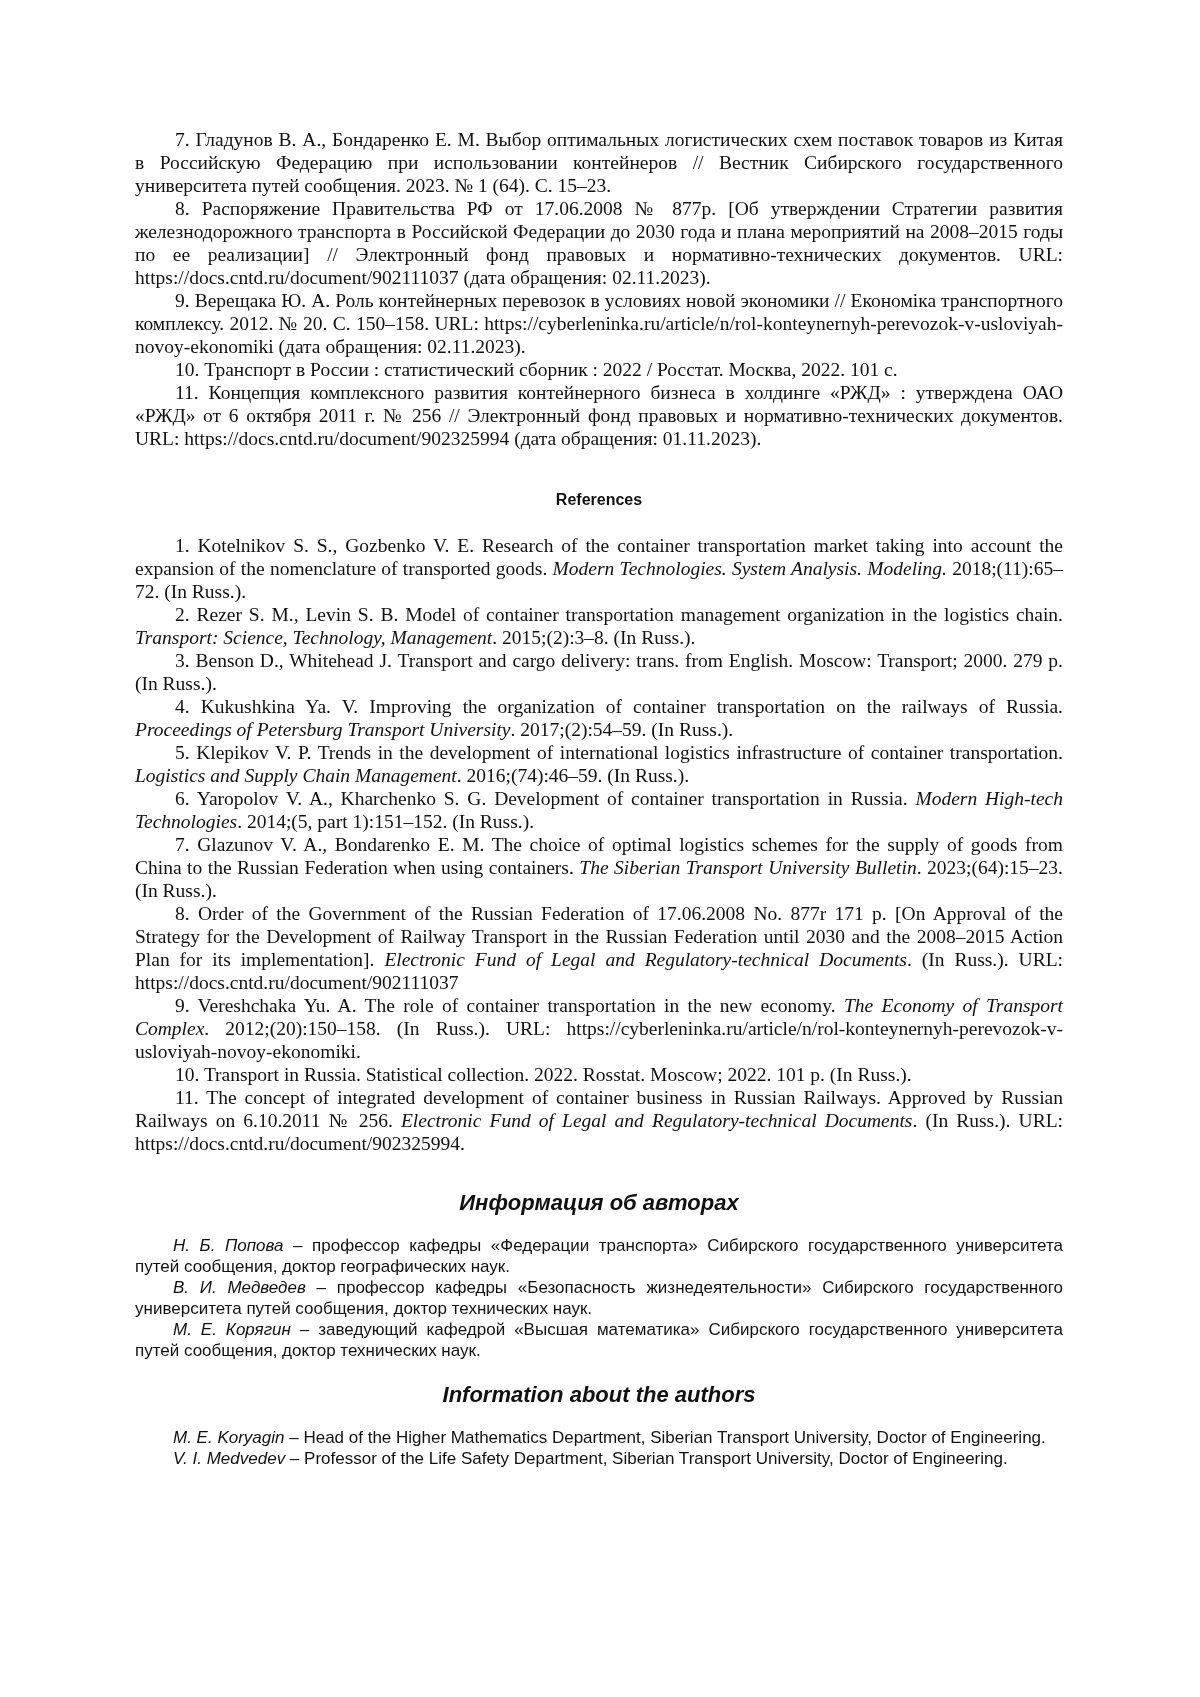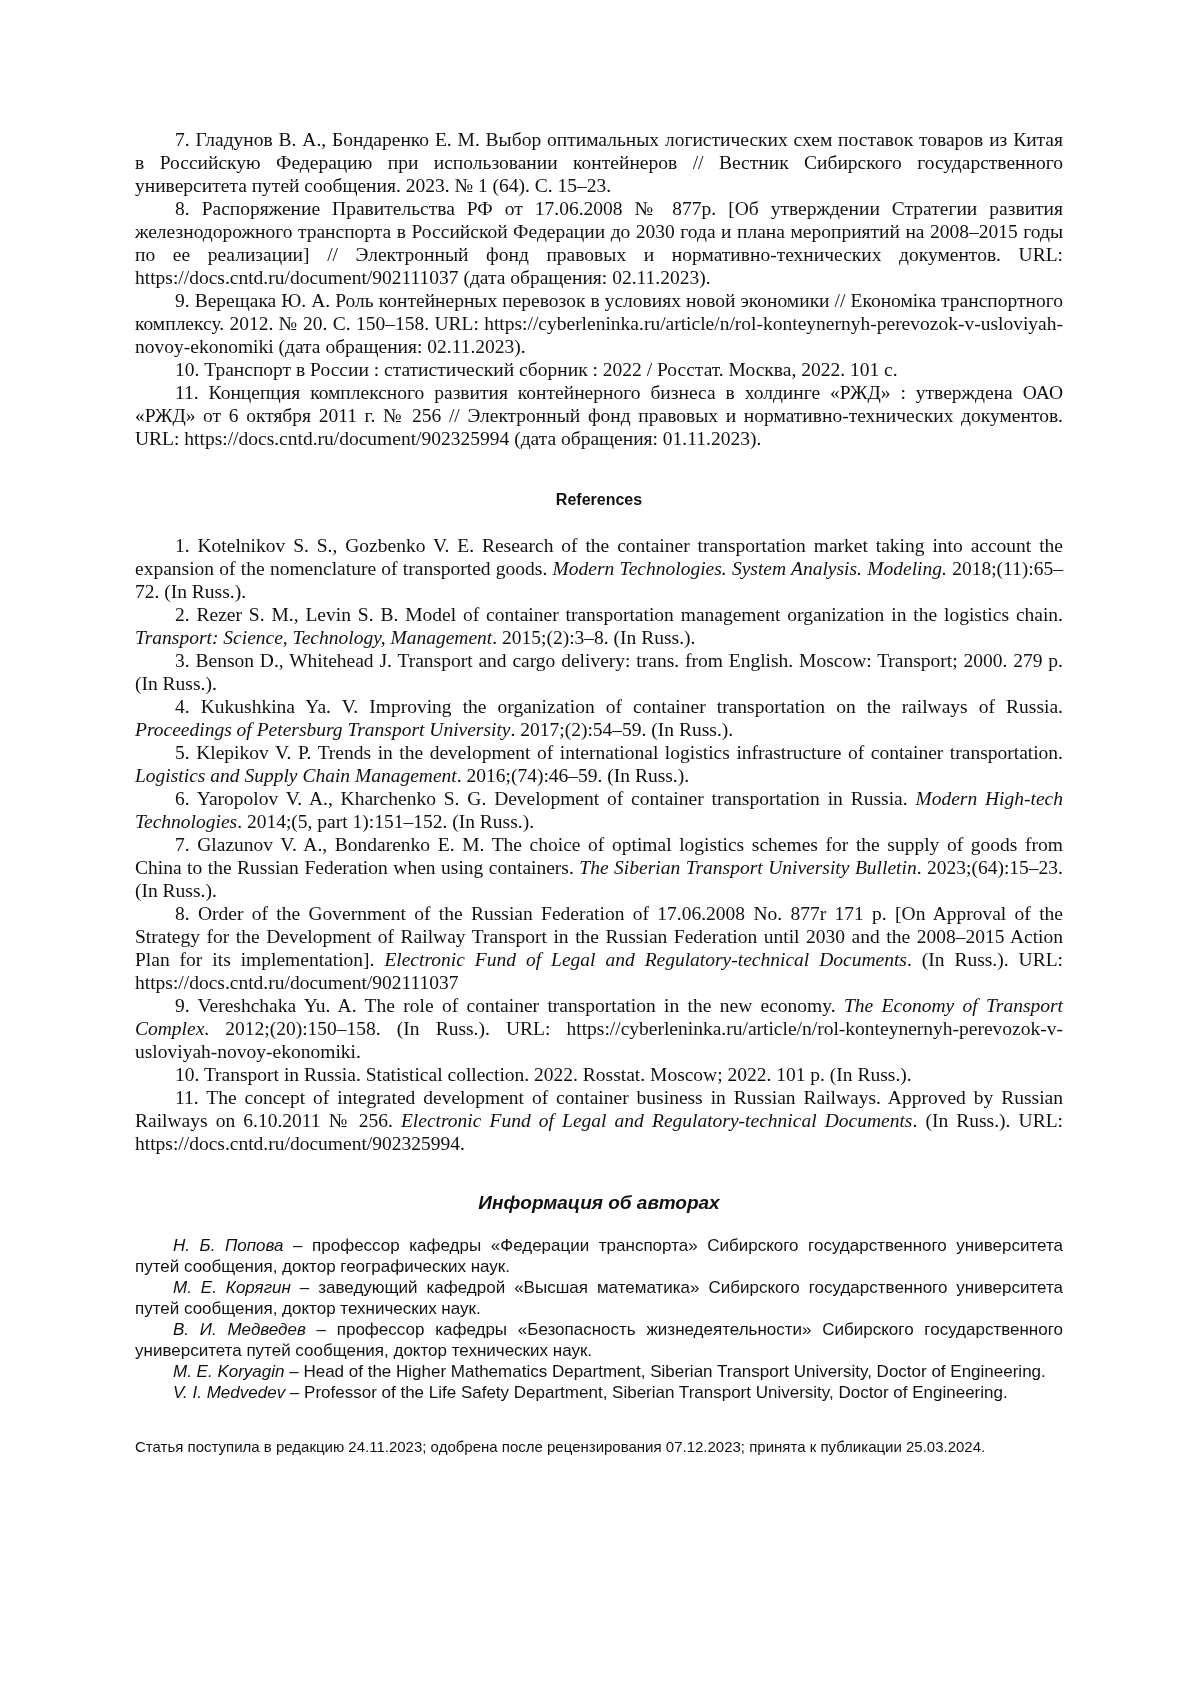--- a/index.html
+++ b/index.html
@@ -33,21 +33,21 @@
     font-family: "Liberation Sans", sans-serif;
     font-weight: bold;
     font-size: 16px;
     line-height: 24px;
     text-align: center;
     margin: 38px 0 22px 0;
     color: #111111;
   }
   h2.h-italic {
     font-style: italic;
-    font-size: 19px;
+    font-size: 22px;
     margin: 36px 0 20px 0;
   }
   h2.h-en { margin-top: 22px; }
   .authors {
     font-size: 17px;
     line-height: 21px;
   }
   .authors p {
     margin: 0;
     text-indent: 38px;
@@ -94,24 +94,25 @@
         <p><span>8. Order of the Government of the Russian Federation of 17.06.2008 No. 877r 171 p. [On Approval of the Strategy for the Development of Railway Transport in the Russian Federation until 2030 and the 2008–2015 Action Plan for its implementation]. </span><span class="it">Electronic Fund of Legal and Regulatory-technical Documents</span><span>. (In Russ.). URL: https://docs.cntd.ru/document/902111037</span></p>
         <p><span>9. Vereshchaka Yu. A. The role of container transportation in the new economy. </span><span class="it">The Economy of Transport Complex</span><span>. 2012;(20):150–158. (In Russ.). URL: https://cyberleninka.ru/article/n/rol-konteynernyh-perevozok-v-usloviyah-novoy-ekonomiki.</span></p>
         <p><span>10. Transport in Russia. Statistical collection. 2022. Rosstat. Moscow; 2022. 101 p. (In Russ.).</span></p>
         <p><span>11. The concept of integrated development of container business in Russian Railways. Approved by Russian Railways on 6.10.2011 № 256. </span><span class="it">Electronic Fund of Legal and Regulatory-technical Documents</span><span>. (In Russ.). URL: https://docs.cntd.ru/document/902325994.</span></p>
       </section>
 
     <h2 class="h-sans h-italic">Информация об авторах</h2>
 
     <section class="authors sans">
         <p><span class="it">Н. Б. Попова</span><span> – профессор кафедры «Федерации транспорта» Сибирского государственного университета путей сообщения, доктор географических наук.</span></p>
+        <p><span class="it">В. И. Медведев</span><span> – профессор кафедры «Безопасность жизнедеятельности» Сибирского государственного университета путей сообщения, доктор технических наук.</span></p>
         <p><span class="it">М. Е. Корягин</span><span> – заведующий кафедрой «Высшая математика» Сибирского государственного университета путей сообщения, доктор технических наук.</span></p>
-        <p><span class="it">В. И. Медведев</span><span> – профессор кафедры «Безопасность жизнедеятельности» Сибирского государственного университета путей сообщения, доктор технических наук.</span></p>
       </section>
 
+    <h2 class="h-sans h-italic h-en">Information about the authors</h2>
 
     <section class="authors sans">
         <p><span class="it">M. E. Koryagin</span><span> – Head of the Higher Mathematics Department, Siberian Transport University, Doctor of Engineering.</span></p>
         <p><span class="it">V. I. Medvedev</span><span> – Professor of the Life Safety Department, Siberian Transport University, Doctor of Engineering.</span></p>
       </section>
 
     <div class="submission sans">
       <p>Статья поступила в редакцию 24.11.2023; одобрена после рецензирования 07.12.2023; принята к публикации 25.03.2024.</p>
     </div>
 

